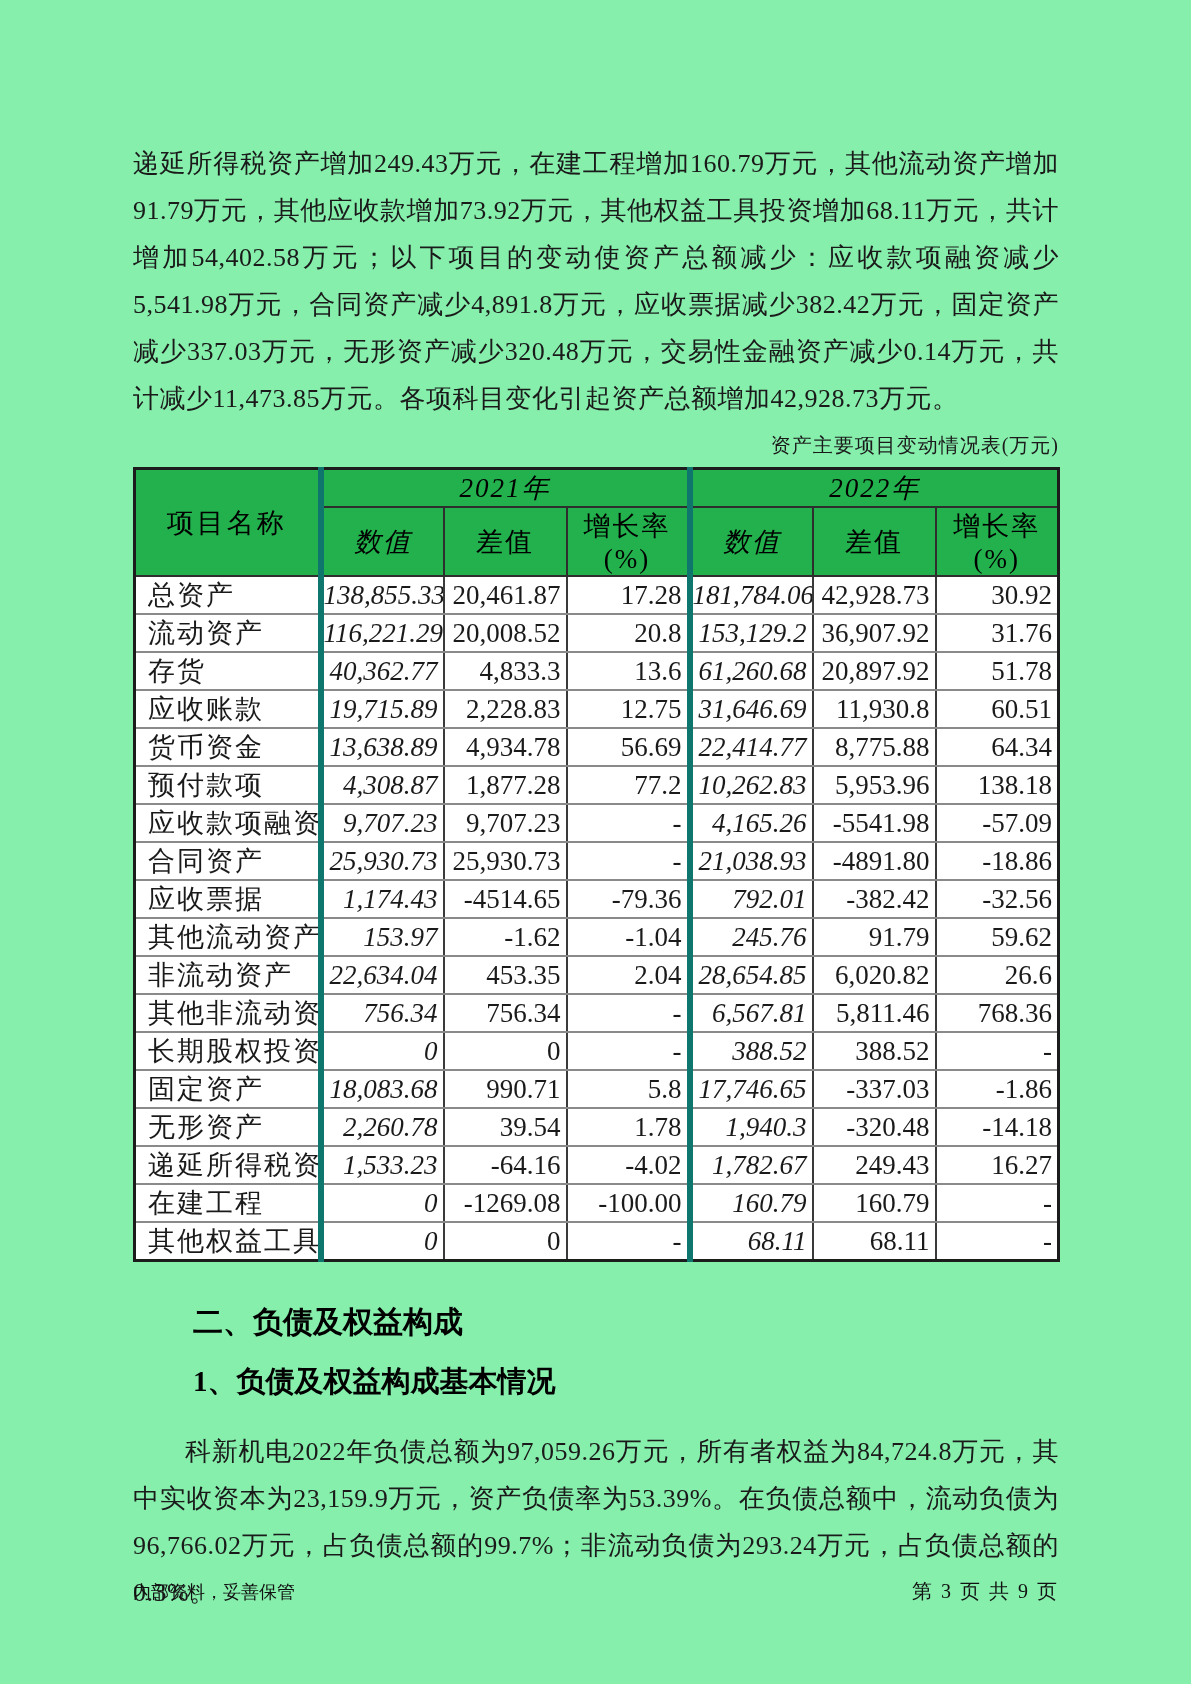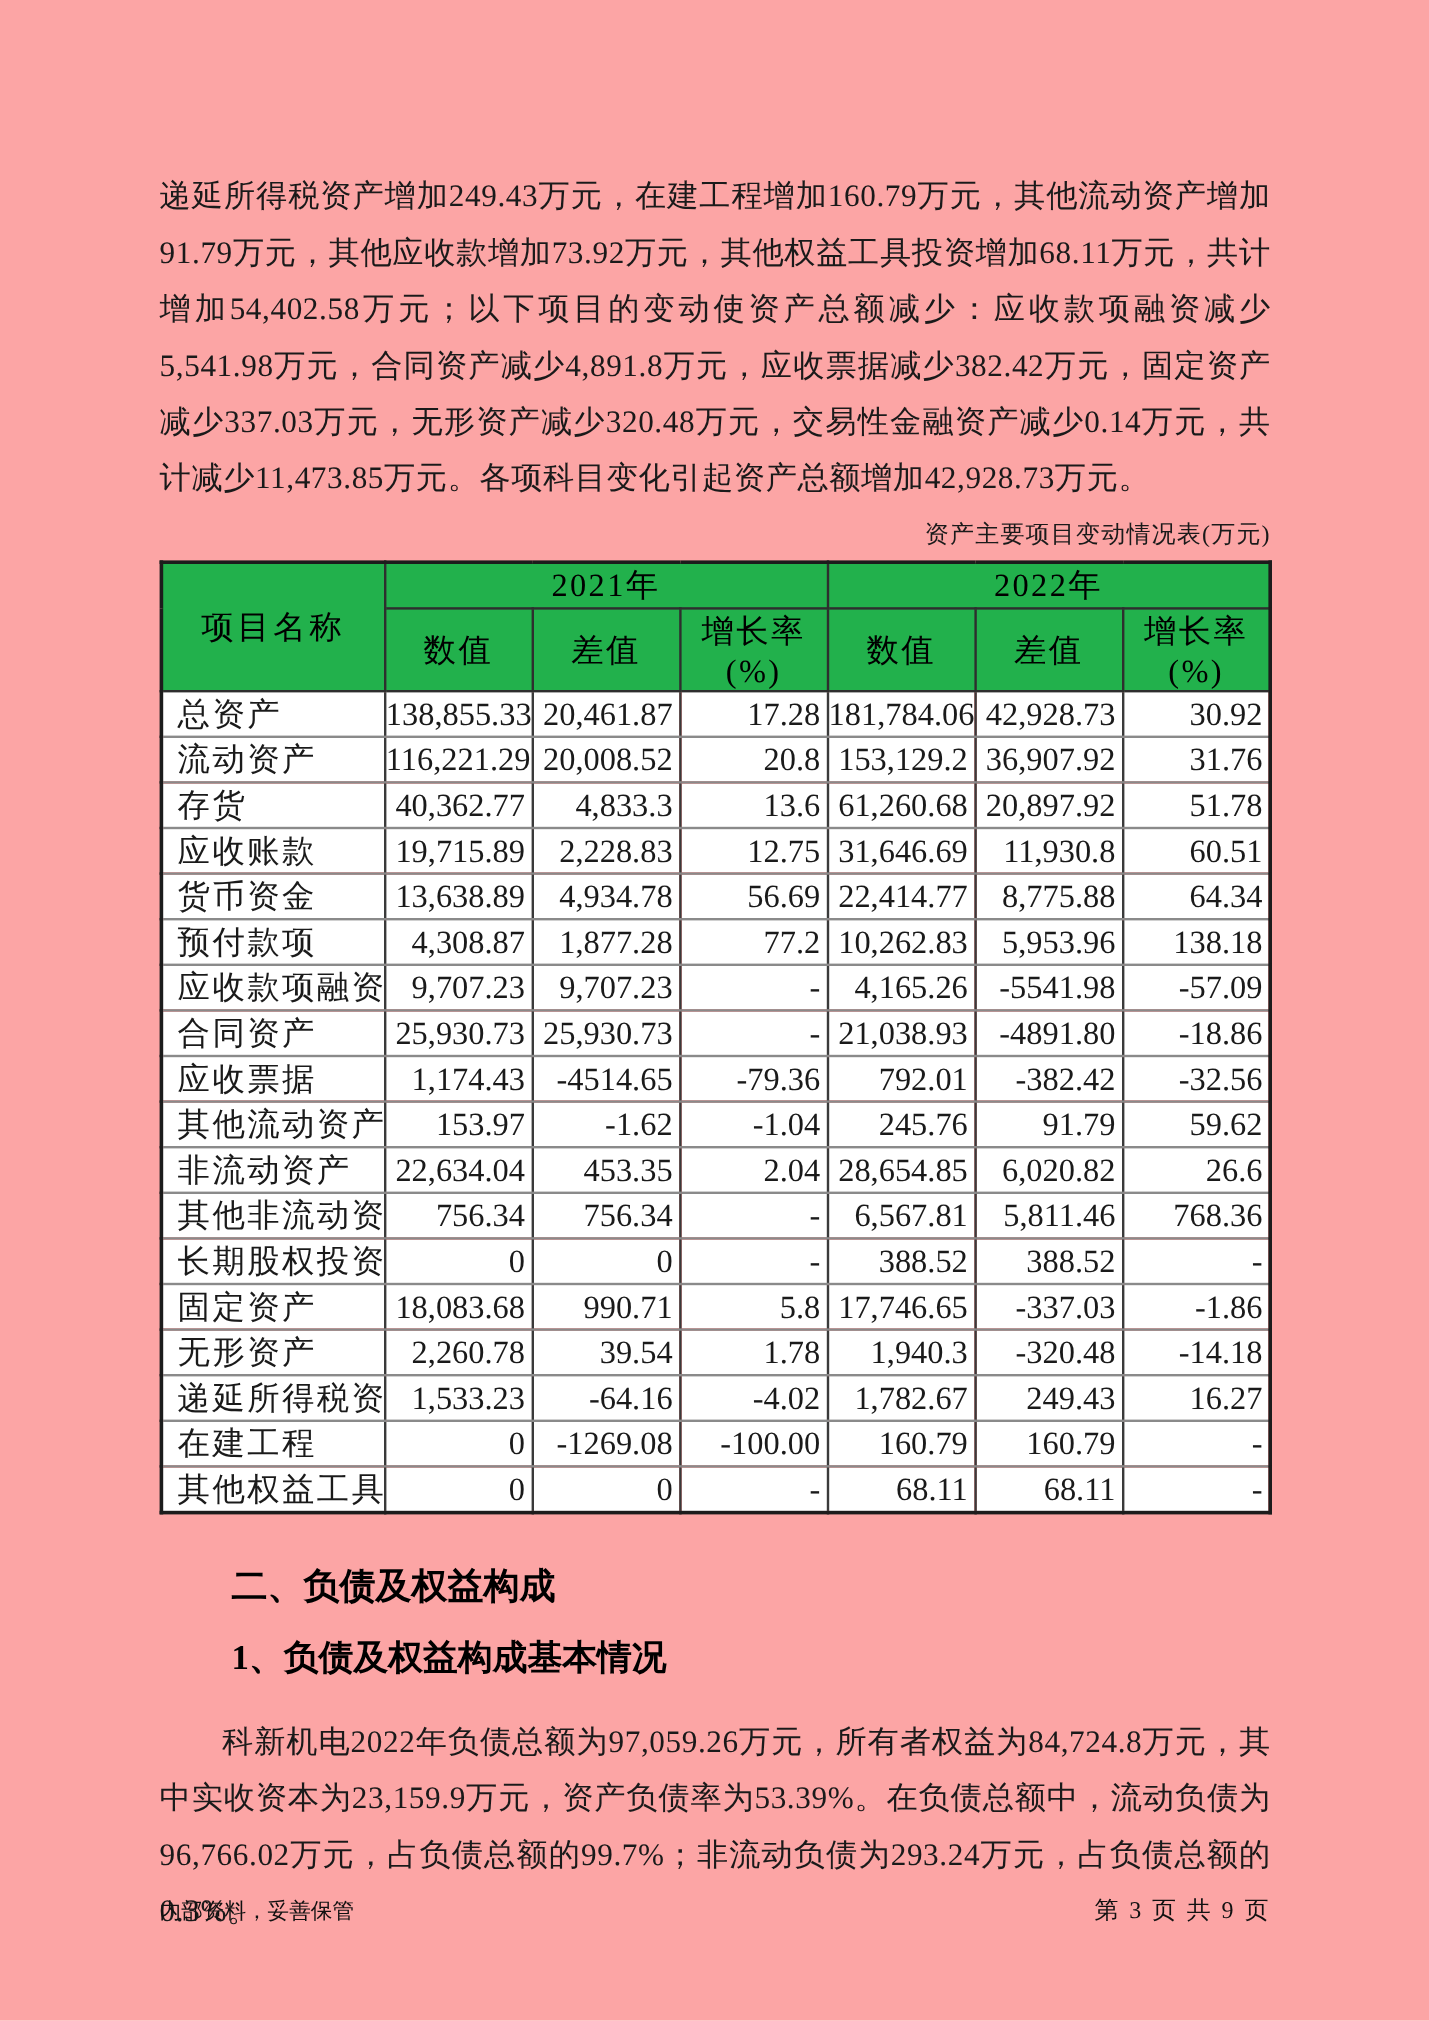--- a/index.html
+++ b/index.html
@@ -2,21 +2,21 @@
 <html style="--green: #22b14c; --ink: #1a1a1a;"><head>
 <meta charset="utf-8">
 <style>
   :root { --green:#22b14c; --ink:#1a1a1a; --line-dark:#3a3a3a; --line-gray:#8a8a8a; }
   * { margin:0; padding:0; box-sizing:border-box; }
   html,body { background:#ffffff; }
   .page {
     position:relative;
     width:1191px; height:1684px;
     margin:0 auto;
-    background:#fca5a5;
+    background:#86efac;
     color:var(--ink);
     font-family:"Liberation Serif","DejaVu Serif",serif;
     overflow:hidden;
   }
   .content { position:absolute; left:133px; top:0; width:926px; }
 
   .para {
     font-size:26px;
     line-height:47px;
     text-align:justify;
@@ -60,21 +60,21 @@
     border-left:2px solid var(--line-dark);
     border-right:2px solid var(--line-dark);
     border-top:2px solid var(--line-gray);
     border-bottom:2px solid var(--line-gray);
     background:#ffffff;
     white-space:nowrap;
     overflow:hidden;
   }
   .asset-table td.c-item { text-align:left; padding-left:12px; letter-spacing:2px; }
   .asset-table td.c-num  { text-align:right; padding-right:5px; }
-  .asset-table .grp { border-left:1px solid #0f766e; }
+  .asset-table .grp { border-left:6px solid #0f766e;font-style:italic; }
 
   .heading-1 {
     margin-top:40px;
     padding-left:60px;
     font-family:"Liberation Sans","DejaVu Sans",sans-serif;
     font-weight:bold;
     font-size:30px;
     color:#000;
   }
   .heading-2 {

